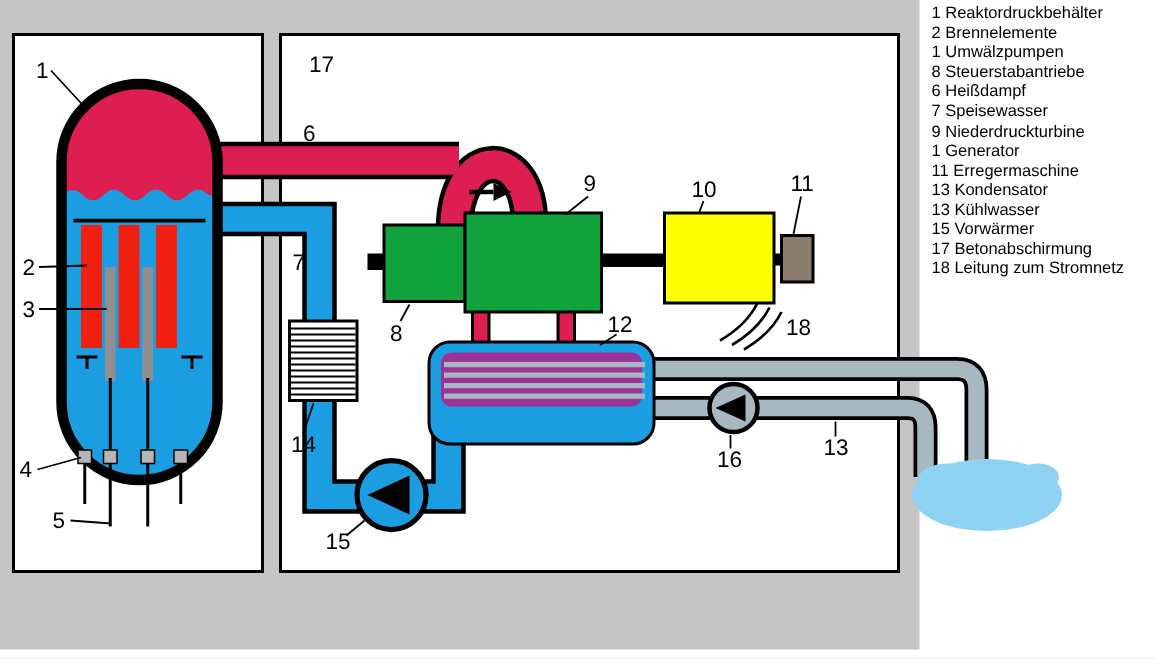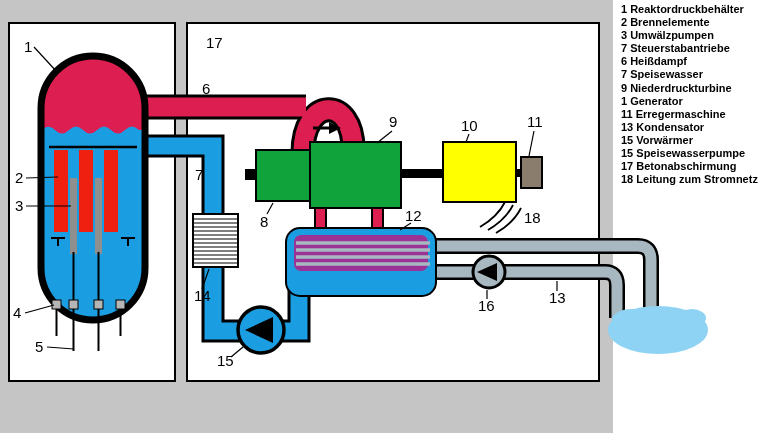--- a/index.html
+++ b/index.html
@@ -8,21 +8,21 @@
     background:#ffffff;
     font-family:"Liberation Sans", sans-serif;
   }
   .stage{position:absolute;left:0;top:0;width:770px;height:439px;}
   svg{display:block;}
   svg text{font-family:"Liberation Sans", sans-serif;fill:#000;}
   .legend{
     position:absolute;left:621px;top:3px;width:147px;
     font-size:11px;line-height:13.1px;color:#000;
   }
-  .legend-item{white-space:nowrap;font-weight:bold;}
+  .legend-item{white-space:nowrap;}
 </style>
 </head>
 <body>
 
 <div class="stage">
 <svg width="770" height="439" viewBox="0 0 770 439">
   <defs>
     <clipPath id="vclip">
           <rect x="41" y="56" width="104" height="264" rx="52"></rect>
         </clipPath>
@@ -176,40 +176,40 @@
   </g>
 </svg>
 
 <div class="legend">
 
     <div class="legend-item">1 Reaktordruckbehälter</div>
 
     <div class="legend-item">2 Brennelemente</div>
 
 
-    <div class="legend-item">3 Umwälzpumpen</div>
-
-    <div class="legend-item">7 Steuerstabantriebe</div>
+    <div class="legend-item">1 Umwälzpumpen</div>
+
+    <div class="legend-item">8 Steuerstabantriebe</div>
 
     <div class="legend-item">6 Heißdampf</div>
 
     <div class="legend-item">7 Speisewasser</div>
 
 
     <div class="legend-item">9 Niederdruckturbine</div>
 
     <div class="legend-item">1 Generator</div>
 
     <div class="legend-item">11 Erregermaschine</div>
 
     <div class="legend-item">13 Kondensator</div>
 
+    <div class="legend-item">13 Kühlwasser</div>
 
     <div class="legend-item">15 Vorwärmer</div>
 
-    <div class="legend-item">15 Speisewasserpumpe</div>
 
 
     <div class="legend-item">17 Betonabschirmung</div>
 
     <div class="legend-item">18 Leitung zum Stromnetz</div>
   </div>
 </div>
 
 </body></html>

